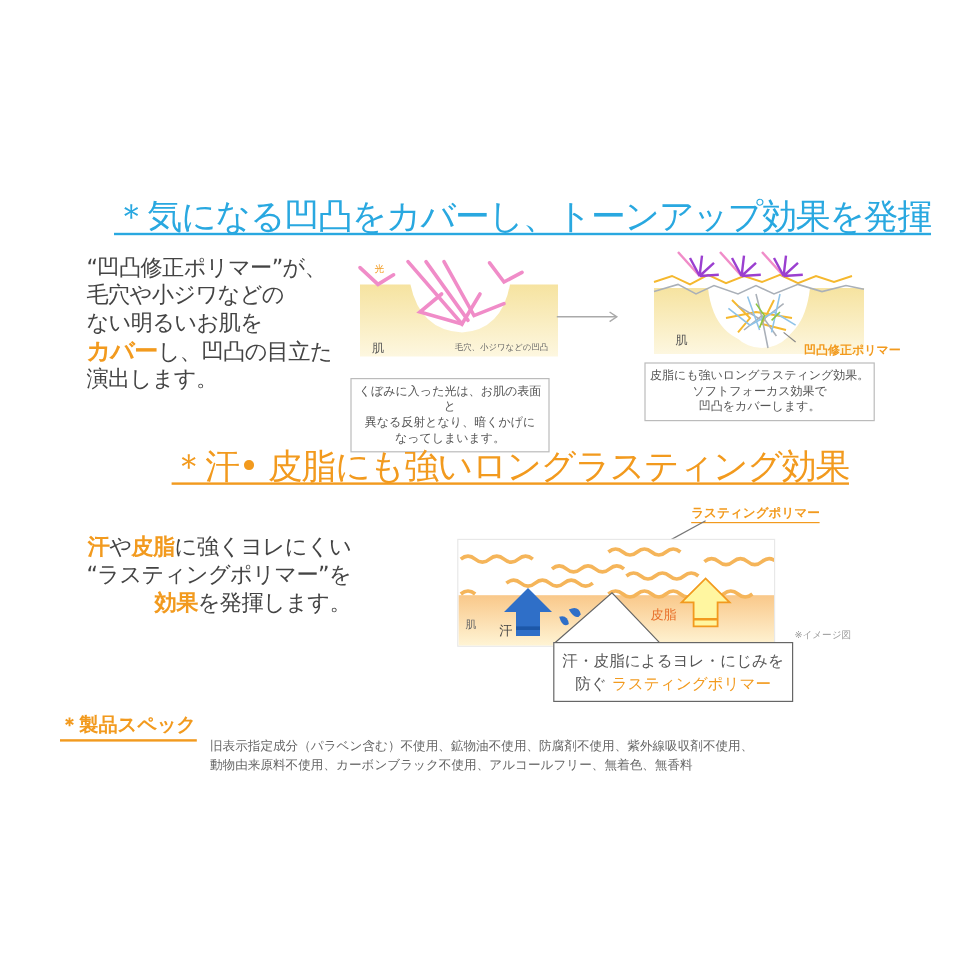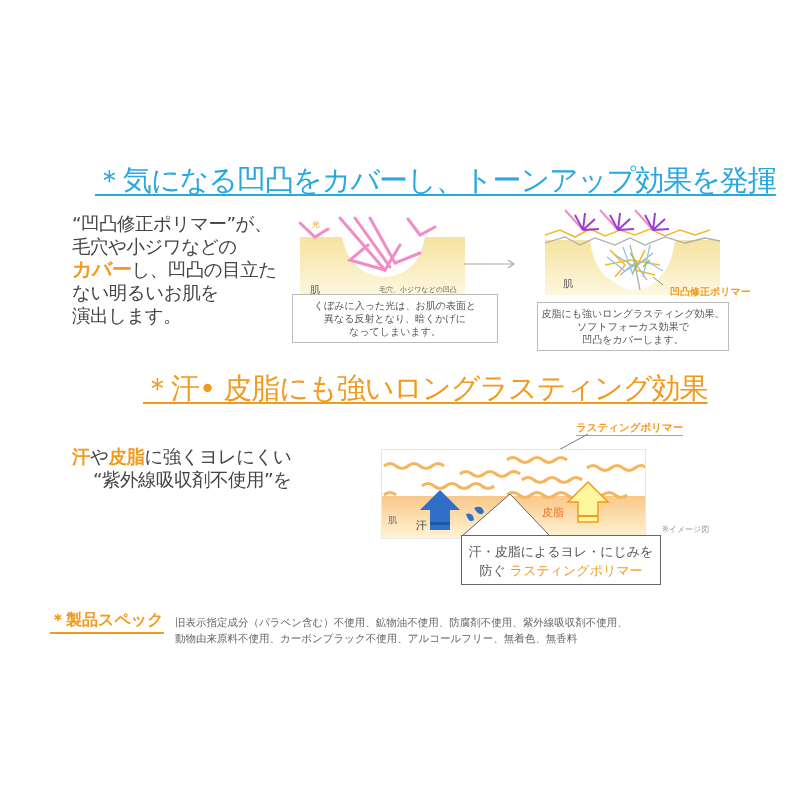--- a/index.html
+++ b/index.html
@@ -34,35 +34,35 @@
     .lasting-area { border: 1px solid #e8e8e8; background: #fff; overflow: hidden; }
     .lasting-skin { background: linear-gradient(#f9c88a, #fff6d8); }
 
     .callout {
       border: 1px solid #666; background: #fff; text-align: center;
       font-size: 13px; line-height: 19px; color: #555;
     }
     .callout .hl { color: #f29a1e; }
 
     .spec-title {
-      left: 50px; top: 610px; font-size: 16px; font-weight: bold; color: #f29a1e;
+      left: 50px; top: 594px; font-size: 16px; font-weight: bold; color: #f29a1e;
       border-bottom: 2px solid #f29a1e; padding-bottom: 1px; white-space: nowrap;
     }
     .spec-text { left: 175px; top: 614px; font-size: 10.5px; line-height: 16px; color: #666; white-space: nowrap; }
   </style>
 </head>
 <body>
 
 <div class="abs heading1">＊気になる凹凸をカバーし、トーンアップ効果を発揮</div>
 
 <div class="abs copy" style="left:72px; top:212px;">
   <div>“凹凸修正ポリマー”が、</div>
   <div>毛穴や小ジワなどの</div>
+  <div>ない明るいお肌を</div>
   <div><span class="hl" style="font-size:20px;">カバー</span><span>し、凹凸の目立た</span></div>
-  <div>ない明るいお肌を</div>
   <div>演出します。</div>
 </div>
 
 <div class="abs" style="left:290px; top:215px; width:190px; height:128px;">
   <svg width="190" height="85" style="position:absolute; left:0; top:0;">
     <defs>
       <linearGradient id="sk1" x1="0" y1="0" x2="0" y2="1">
         <stop offset="0" stop-color="#f6e3a0"></stop>
           <stop offset="1" stop-color="#fdf7e0"></stop>
       </linearGradient>
@@ -73,21 +73,21 @@
       <path d="M50 3 L95 55 L110 30"></path>
       <path d="M65 3 L100 52"></path>
       <path d="M80 3 L105 48 L130 38"></path>
       <path d="M118 4 L130 20 L145 12"></path>
       <path d="M95 55 L60 45 L78 30"></path>
     </g>
   </svg>
   <span class="abs" style="left:22px; top:4px; font-size:8px; color:#f29a1e;">光</span>
   <span class="abs" style="left:20px; top:68px; font-size:10px; color:#555;">肌</span>
   <span class="abs" style="left:55px; top:70px; font-size:7px; color:#666; white-space:nowrap;margin-left:34px;">毛穴、小ジワなどの凹凸</span>
-  <div class="abs caption-box" style="left:2px; top:79px; width:206px;">
+  <div class="abs caption-box" style="left:2px; top:100px; width:166px;">
     <div>くぼみに入った光は、お肌の表面と</div>
     <div>異なる反射となり、暗くかげに</div>
     <div>なってしまいます。</div>
   </div>
 </div>
 
 <svg class="abs" style="left:462px; top:258px;" width="56" height="12">
   <line x1="2" y1="6" x2="52" y2="6" stroke="#aaa" stroke-width="1.2"></line>
   <path d="M46 2 L52 6 L46 10" stroke="#aaa" stroke-width="1.2" fill="none"></path>
 </svg>
@@ -134,21 +134,22 @@
     <div>皮脂にも強いロングラスティング効果。</div>
     <div>ソフトフォーカス効果で</div>
     <div>凹凸をカバーします。</div>
   </div>
 </div>
 
 <div class="abs heading2">＊汗• 皮脂にも強いロングラスティング効果</div>
 
 <div class="abs copy" style="left:72px; top:445px;text-align:right;">
   <div><span class="hl">汗</span><span>や</span><span class="hl">皮脂</span><span>に強くヨレにくい</span></div>
-  <div>“紫外線吸収剤不使用”を</div>
+  <div>“ラスティングポリマー”を</div>
+  <div><span class="hl">効果</span><span>を発揮します。</span></div>
 </div>
 
 <span class="abs" style="left:576px; top:421px; font-size:10.5px; font-weight:bold; color:#f29a1e; border-bottom:1px solid #f29a1e; white-space:nowrap;">ラスティングポリマー</span>
 <svg class="abs" style="left:540px; top:432px;" width="50" height="30">
   <line x1="48" y1="2" x2="4" y2="26" stroke="#777" stroke-width="1"></line>
 </svg>
 
 <div class="abs lasting-area" style="left:381px; top:449px; width:265px; height:90px;">
   <div class="abs lasting-skin" style="left:0; top:46px; width:265px; height:44px;"></div>
   <svg class="abs" style="left:0; top:0;" width="265" height="90">

